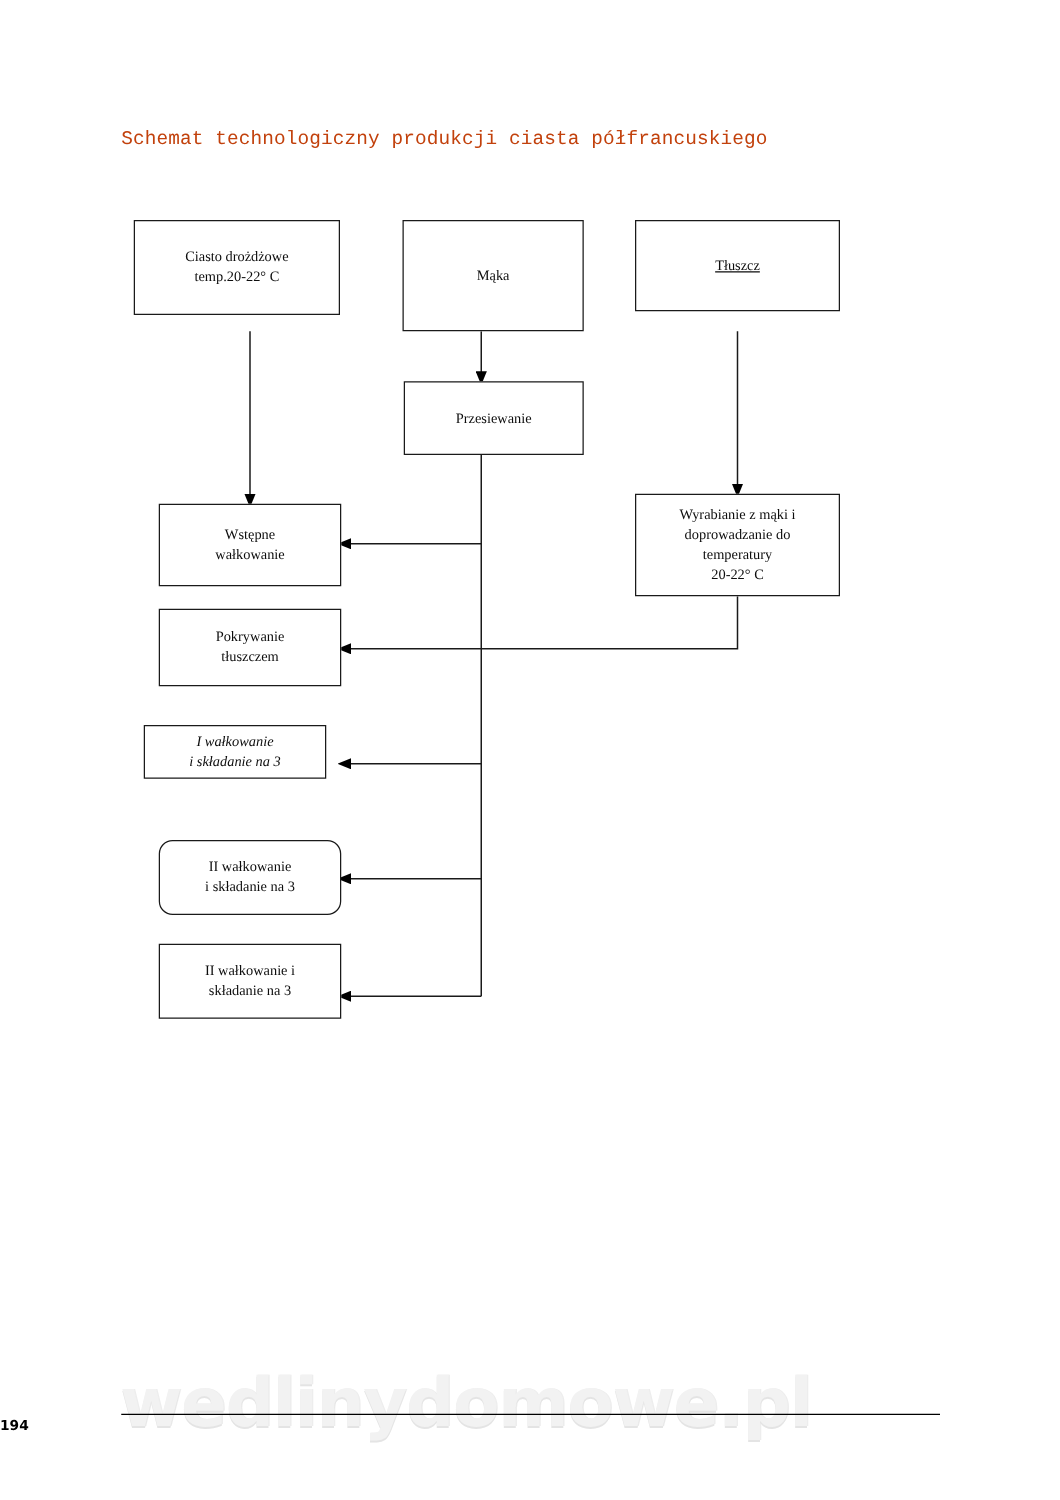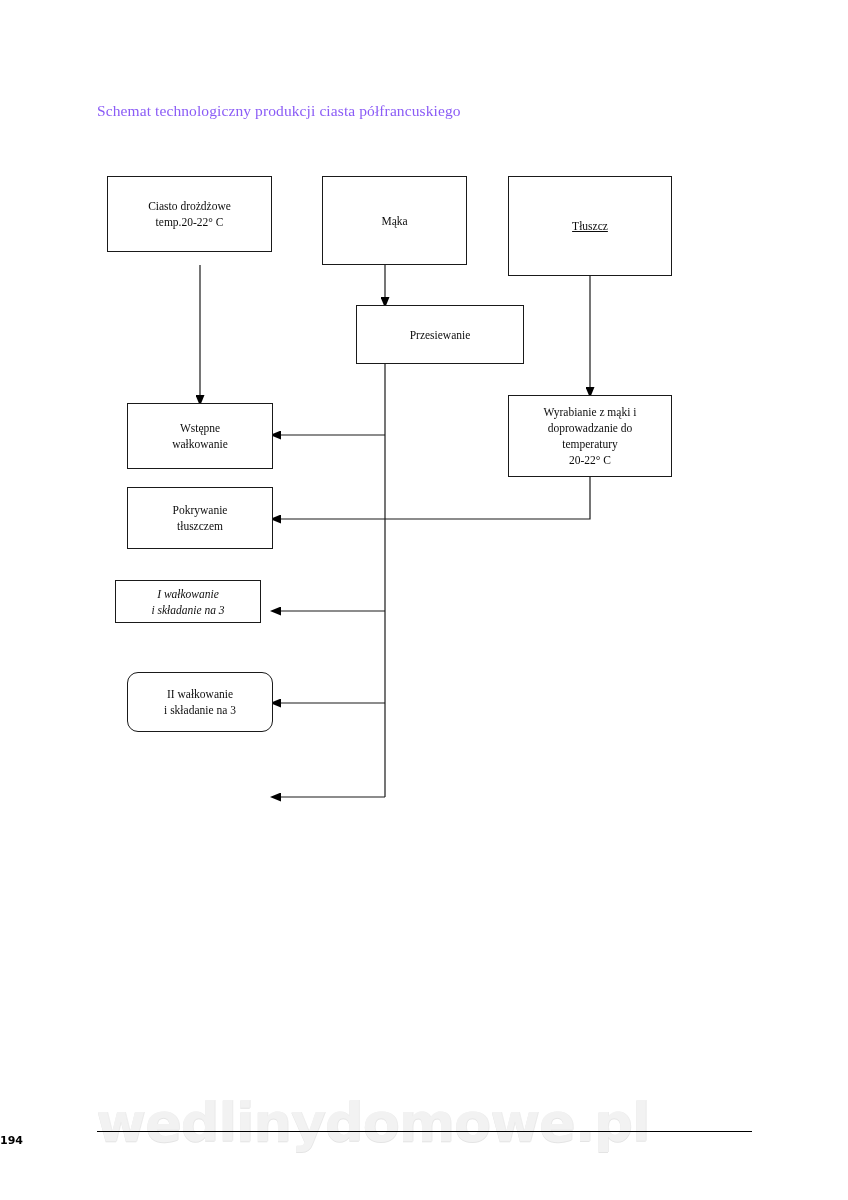--- a/index.html
+++ b/index.html
@@ -21,25 +21,25 @@
     inset: 0;
     width: 848px;
     height: 1200px;
   }
 
   
   .doc-title {
     position: absolute;
     left: 97px;
     top: 101px;
-    font-family: Liberation Serif, serif;
+    font-family: Liberation Mono, monospace;
     font-size: 15.5px;
     line-height: 20px;
     letter-spacing: 0.1px;
-    color: #8b5cf6;
+    color: #c2410c;
     white-space: nowrap;
   }
 
   
   .flow-svg {
     position: absolute;
     left: 0;
     top: 0;
     width: 848px;
     height: 1200px;
@@ -64,22 +64,22 @@
   }
   .node .node-label {
     white-space: pre-line;
     display: block;
     width: 100%;
   }
 
   
   #node-dough      { left: 107px; top: 176px; width: 165px; height: 76px; }
   #node-flour      { left: 322px; top: 176px; width: 145px; height: 89px; justify-content: center; }
-  #node-fat        { left: 508px; top: 176px; width: 164px; height: 100px; text-decoration: underline; }
-  #node-sieving    { left: 323px; top: 305px; width: 168px; height: 59px; margin-left: 33px; }
+  #node-fat        { left: 508px; top: 176px; width: 164px; height: 73px; text-decoration: underline; }
+  #node-sieving    { left: 323px; top: 305px; width: 144px; height: 59px; }
   #node-kneading   { left: 508px; top: 395px; width: 164px; height: 82px; }
   #node-prelim     { left: 127px; top: 403px; width: 146px; height: 66px; }
   #node-coating    { left: 127px; top: 487px; width: 146px; height: 62px; }
   #node-roll1      { left: 115px; top: 580px; width: 146px; height: 43px; font-style: italic; }
   #node-roll2      { left: 127px; top: 672px; width: 146px; height: 60px; border-radius: 11px; }
   #node-roll3      { left: 127px; top: 755px; width: 146px; height: 60px; }
 
   
   .node { z-index: 3; }
 
@@ -201,20 +201,24 @@
   <div class="node" id="node-roll1">
     <span class="node-label">I wałkowanie
 i składanie na 3</span>
   </div>
 
   <div class="node" id="node-roll2">
     <span class="node-label">II wałkowanie
 i składanie na 3</span>
   </div>
 
+  <div class="node" id="node-roll3">
+    <span class="node-label">II wałkowanie i
+składanie na 3</span>
+  </div>
 
   <div class="watermark">wedlinydomowe.pl</div>
 
   <div class="footer-rule"></div>
 
   <div class="page-number">194</div>
 
 </div>
 
 </body></html>

